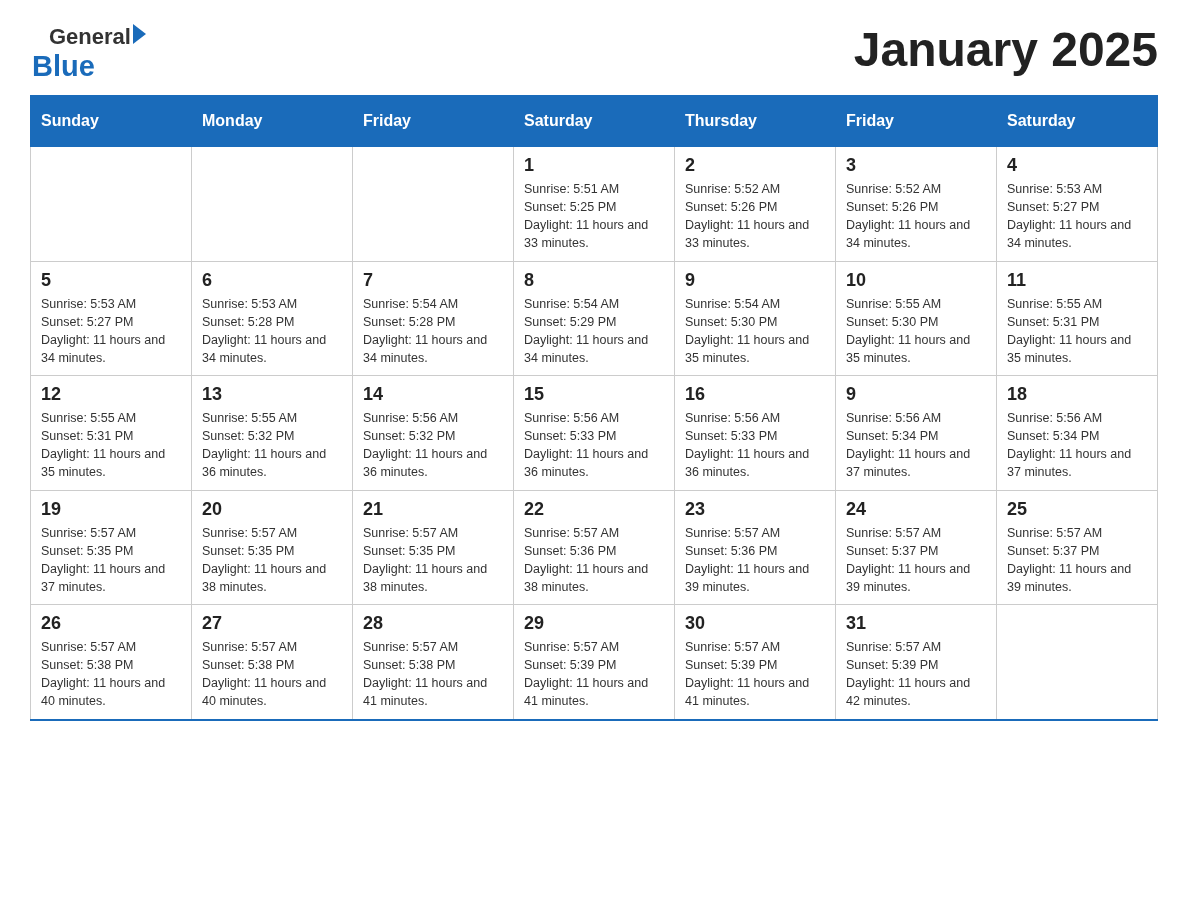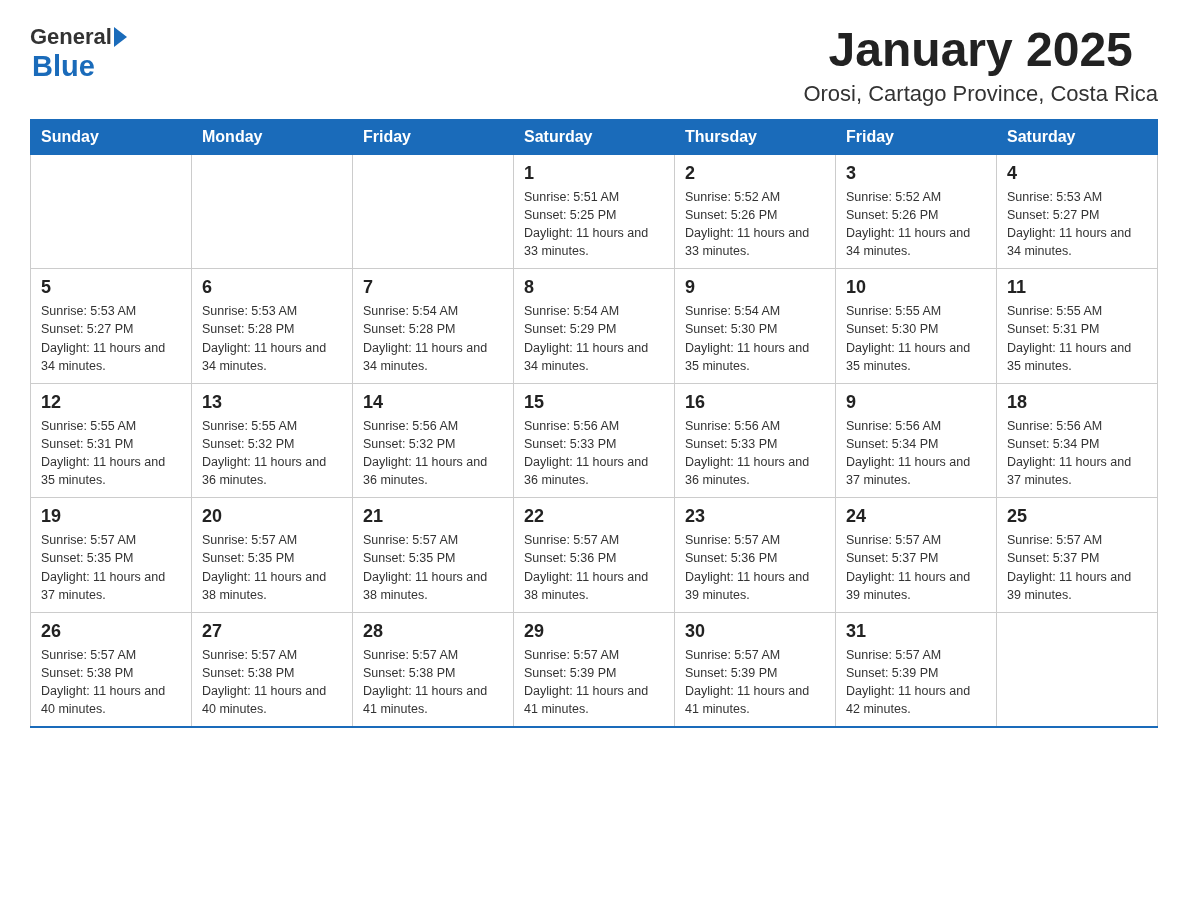--- a/index.html
+++ b/index.html
@@ -48,21 +48,21 @@
     table {
       width: 100%;
       border-collapse: collapse;
       margin-top: 12px;
     }
     thead tr th {
       background-color: #1a6bba;
       color: #fff;
       font-size: 16px;
       font-weight: bold;
-      padding: 8px 10px;
+      padding: 16px 10px;
       text-align: left;
       border: 1px solid #1a6bba;
     }
     tbody tr td {
       border: 1px solid #ccc;
       vertical-align: top;
       padding: 8px 10px;
       font-size: 13px;
       color: #333;
       width: 14.28%;
@@ -88,21 +88,22 @@
     tbody tr td:first-child {
       border-left: 1px solid #ccc;
     }
     .logo-wrapper {
       display: flex;
       flex-direction: column;
       align-items: flex-start;
     }
     .logo-line1 {
       display: flex;
-      align-items: center;
+      align-items: flex-start;
+      margin-left: 19px;
     }
     .logo-line2 {
       color: #1a6bba;
       font-size: 29px;
       font-weight: bold;
       margin-left: 2px;
     }
   </style>
 </head>
 <body>
@@ -110,21 +111,20 @@
 <div class="header">
   <div class="logo-wrapper">
     <div class="logo-line1">
       <span class="logo-text">General</span>
       <span class="logo-arrow"></span>
     </div>
     <div class="logo-line2">Blue</div>
   </div>
   <div class="title-block">
     <div class="main-title">January 2025</div>
-    <div class="subtitle">Orosi, Cartago Province, Costa Rica</div>
   </div>
 </div>
 
 <table>
   <thead>
     <tr>
     <th>Sunday</th>
         <th>Monday</th>
         <th>Friday</th>
         <th>Saturday</th>

